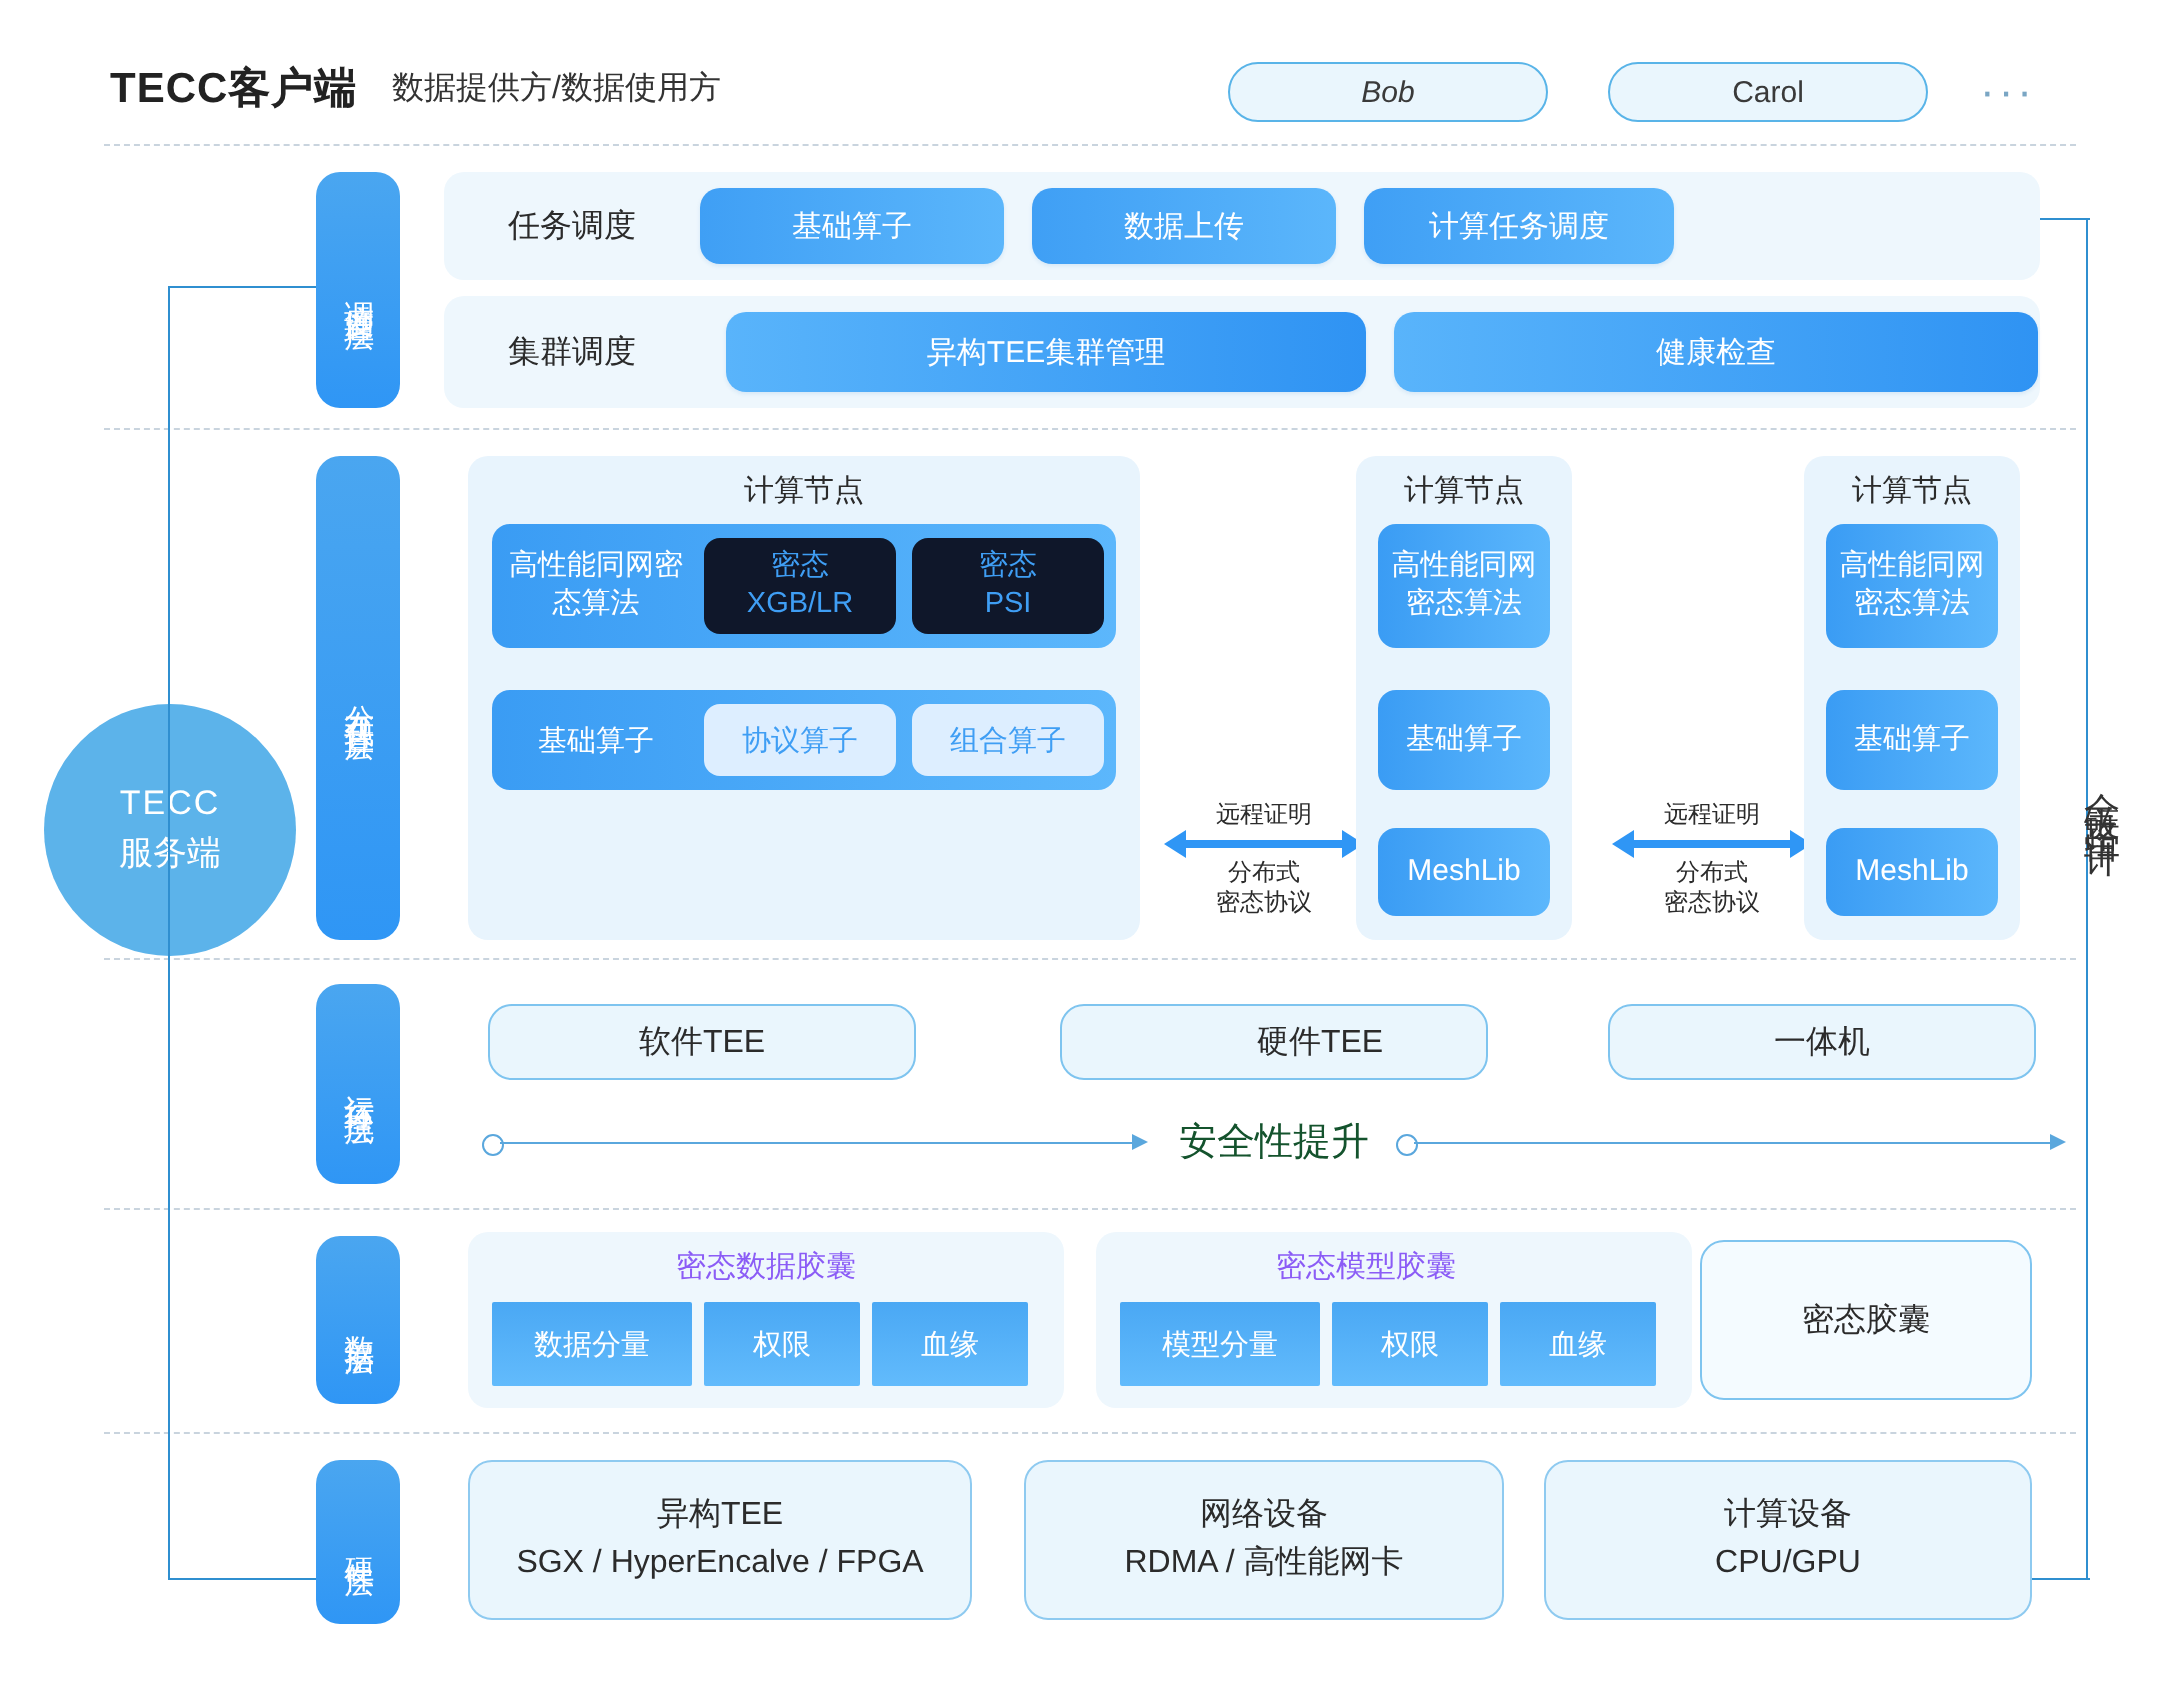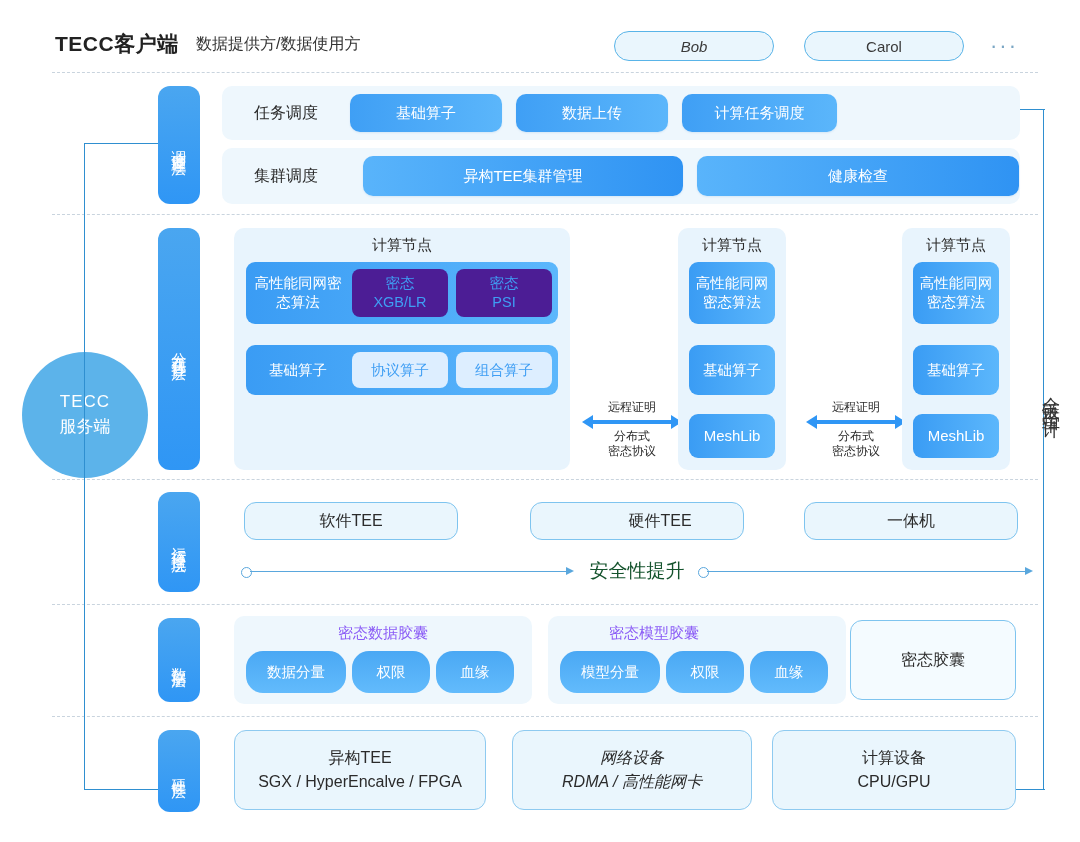--- a/index.html
+++ b/index.html
@@ -62,21 +62,21 @@
   .btn-grad.rev{background:linear-gradient(90deg,#59b4fb 0%,#2f93f3 100%);margin-left:13px;}
 
   
   .node{background:#e8f4fd;border-radius:10px;}
   .node-title{font-size:15px;color:#2b2b2b;}
   .blue-band{
     border-radius:9px;color:#fff;font-size:14.5px;line-height:1.3;
     background:linear-gradient(90deg,#3a9cf4 0%,#5cb7fc 100%);
   }
   .white-chip{
-    background:#4c1d95;border-radius:8px;color:#3f9ef4;font-size:14.5px;line-height:1.28;
+    background:#0f172a;border-radius:8px;color:#3f9ef4;font-size:14.5px;line-height:1.28;
   }
   .pale-chip{
     background:#ddeeff;border-radius:8px;color:#3f9ef4;font-size:14.5px;
   }
 
   
   .arrowlbl{font-size:12px;color:#2b2b2b;line-height:1.25;text-align:center;}
   .dblarrow{position:relative;height:14px;}
   .dblarrow .bar{position:absolute;left:10px;right:10px;top:5px;height:4px;background:#2f96f5;}
   .dblarrow .hl,.dblarrow .hr{position:absolute;top:0;width:0;height:0;border-top:7px solid transparent;border-bottom:7px solid transparent;}
@@ -92,21 +92,21 @@
   
   .sec-line{position:absolute;height:0;border-top:1.4px solid #5aa7dd;}
   .sec-circ{position:absolute;width:9px;height:9px;border:1.4px solid #5aa7dd;border-radius:50%;background:#fff;}
   .sec-head{position:absolute;width:0;height:0;border-top:4.5px solid transparent;border-bottom:4.5px solid transparent;border-left:8px solid #5aa7dd;}
   #sec-text{font-size:19px;color:#14532d;}
 
   
   .cap-panel{background:#eef7fd;border-radius:10px;}
   .cap-title{font-size:15px;color:#8b5cf6;}
   .cap-chip{
-    border-radius:17px;color:#fff;font-size:14.5px;
+    border-radius:1px;color:#fff;font-size:14.5px;
     background:linear-gradient(180deg,#4aa8f4 0%,#62bbfc 100%);
   }
   .outline-box{
     border:1.4px solid #7ec4ef;background:#f4fbff;border-radius:12px;
     font-size:16px;color:#2b2b2b;
   }
 
   
   .hw-box{
     border:1.4px solid #8ecaf0;background:#eaf6fd;border-radius:12px;
@@ -256,36 +256,36 @@
     <span>数据层</span>
   </div>
 
   <div class="abs cap-panel" style="left:234px;top:616px;width:298px;height:88px;"></div>
   <div class="abs ctr cap-title" style="left:234px;top:622px;width:298px;height:22px;">密态数据胶囊</div>
   <div class="abs ctr cap-chip" style="left:246px;top:651px;width:100px;height:42px;">数据分量</div>
   <div class="abs ctr cap-chip" style="left:352px;top:651px;width:78px;height:42px;">权限</div>
   <div class="abs ctr cap-chip" style="left:436px;top:651px;width:78px;height:42px;">血缘</div>
 
   <div class="abs cap-panel" style="left:548px;top:616px;width:298px;height:88px;"></div>
-  <div class="abs ctr cap-title" style="left:523px;top:622px;width:262px;height:22px;">密态模型胶囊</div>
+  <div class="abs ctr cap-title" style="left:552px;top:622px;width:262px;height:22px;">密态模型胶囊</div>
   <div class="abs ctr cap-chip" style="left:560px;top:651px;width:100px;height:42px;">模型分量</div>
   <div class="abs ctr cap-chip" style="left:666px;top:651px;width:78px;height:42px;">权限</div>
   <div class="abs ctr cap-chip" style="left:750px;top:651px;width:78px;height:42px;">血缘</div>
 
   <div class="abs ctr outline-box" style="left:850px;top:620px;width:166px;height:80px;">密态胶囊</div>
 
   <div class="abs layer-pill" style="left:158px;top:730px;height:82px;">
     <span>硬件层</span>
   </div>
 
   <div class="abs ctr hw-box" style="left:234px;top:730px;width:252px;height:80px;flex-direction:column;">
     <div>异构TEE</div>
     <div>SGX / HyperEncalve / FPGA</div>
   </div>
-  <div class="abs ctr hw-box" style="left:512px;top:730px;width:240px;height:80px;flex-direction:column;font-style:italic;">
+  <div class="abs ctr hw-box" style="left:512px;top:730px;width:240px;height:80px;flex-direction:column;">
     <div>网络设备</div>
     <div>RDMA / 高性能网卡</div>
   </div>
   <div class="abs ctr hw-box" style="left:772px;top:730px;width:244px;height:80px;flex-direction:column;">
     <div>计算设备</div>
     <div>CPU/GPU</div>
   </div>
 
 </div>
 

